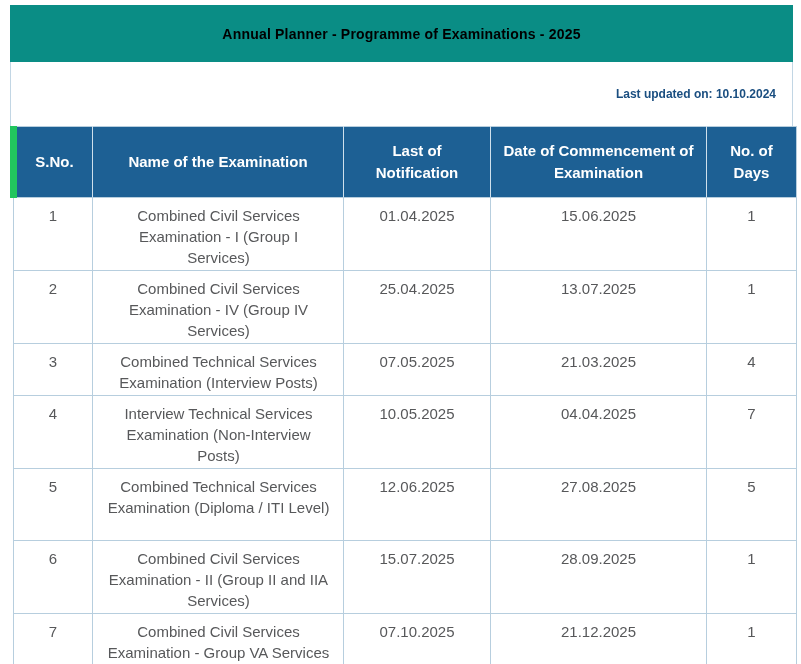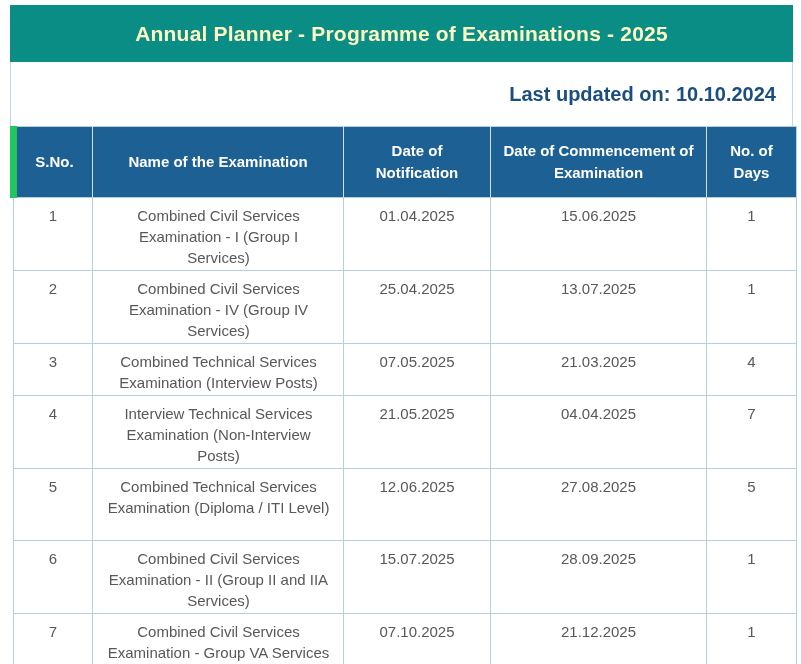--- a/index.html
+++ b/index.html
@@ -23,39 +23,39 @@
   }
   .banner {
     height: 57px;
     background: #0a8d85;
     display: flex;
     align-items: center;
     justify-content: center;
   }
   .banner h1 {
     margin: 8px;
-    color: #fef9c3;
-    font-size: 21px;
+    color: #000000;
+    font-size: 14px;
     font-weight: 700;
     letter-spacing: 0.2px;
   }
   .updated-strip {
     height: 64px;
     background: #ffffff;
     border-left: 1px solid #c2d6e4;
     border-right: 1px solid #c2d6e4;
     display: flex;
     align-items: center;
     justify-content: flex-end;
     box-sizing: border-box;
     padding-right: 16px;
   }
   .updated-strip .updated-text {
     color: #1a4e80;
-    font-size: 20px;
+    font-size: 12px;
     font-weight: 700;
   }
   table.exam-table {
     width: 783px;
     border-collapse: collapse;
     table-layout: fixed;
   }
   .exam-table th {
     background: #1d6094;
     color: #ffffff;
@@ -119,21 +119,21 @@
         <col class="col-sno">
         <col class="col-name">
         <col class="col-notif">
         <col class="col-comm">
         <col class="col-days">
       </colgroup>
       <thead>
         <tr>
           <th>S.No.</th>
           <th>Name of the Examination</th>
-          <th>Date of Notification</th>
+          <th>Last of Notification</th>
           <th>Date of Commencement of Examination</th>
           <th>No. of Days</th>
         </tr>
       </thead>
       <tbody>
         <tr class="row-tall">
           <td>1</td>
           <td class="name-cell">Combined Civil Services Examination - I (Group I Services)</td>
           <td>01.04.2025</td>
           <td>15.06.2025</td>
@@ -149,21 +149,21 @@
         <tr class="row-short">
           <td>3</td>
           <td class="name-cell">Combined Technical Services Examination (Interview Posts)</td>
           <td>07.05.2025</td>
           <td>21.03.2025</td>
           <td>4</td>
         </tr>
         <tr class="row-tall">
           <td>4</td>
           <td class="name-cell">Interview Technical Services Examination (Non-Interview Posts)</td>
-          <td>21.05.2025</td>
+          <td>10.05.2025</td>
           <td>04.04.2025</td>
           <td>7</td>
         </tr>
         <tr class="row-tall">
           <td>5</td>
           <td class="name-cell">Combined Technical Services Examination (Diploma / ITI Level)</td>
           <td>12.06.2025</td>
           <td>27.08.2025</td>
           <td>5</td>
         </tr>

